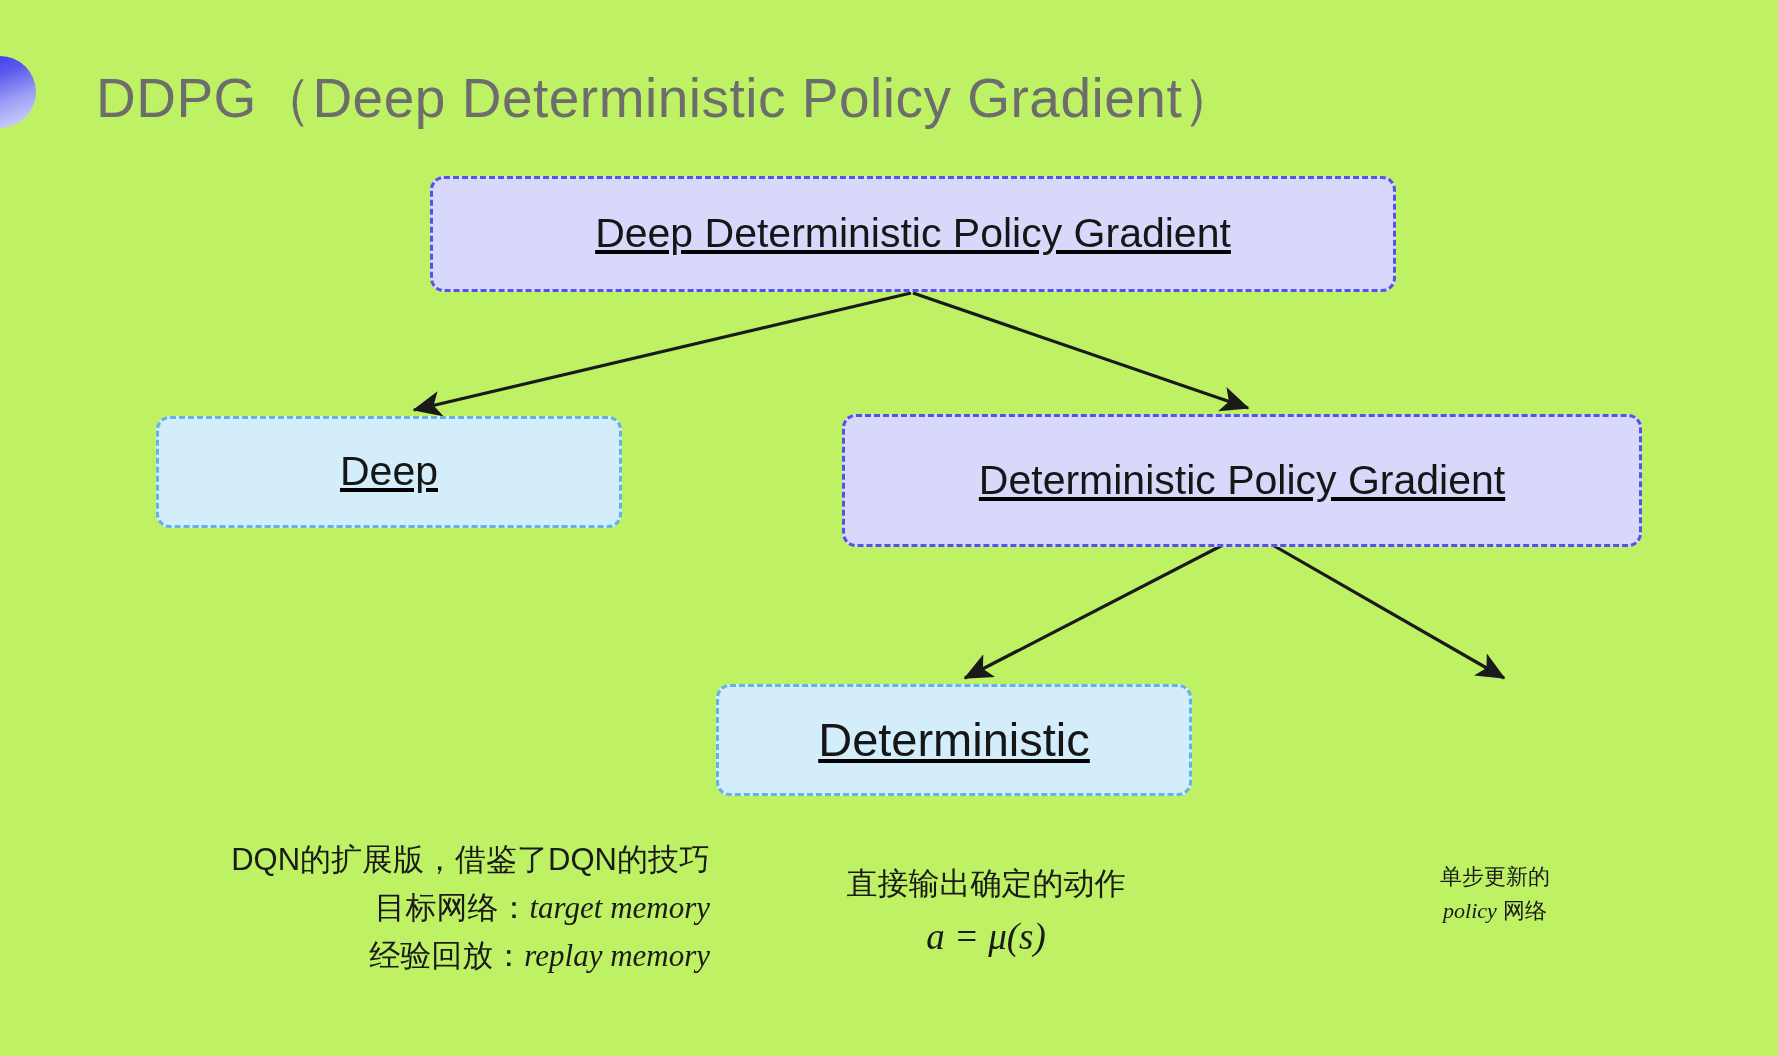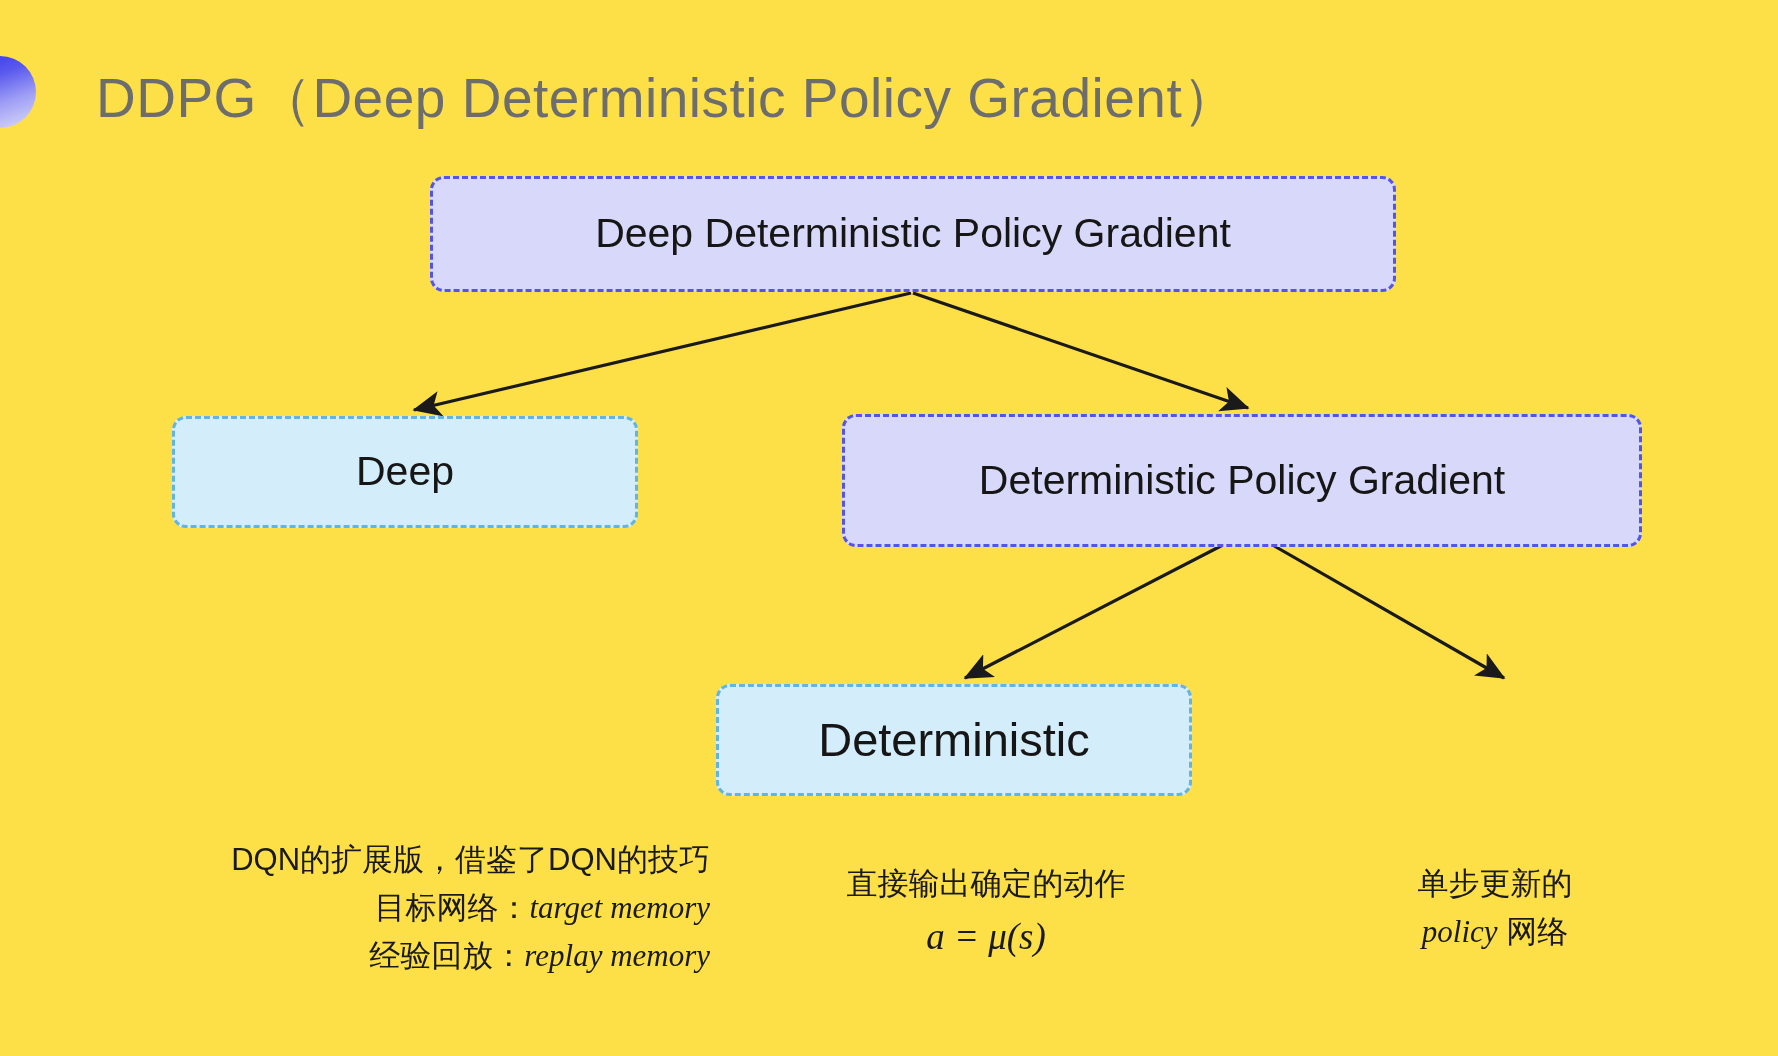--- a/index.html
+++ b/index.html
@@ -10,21 +10,21 @@
   }
   body {
     font-family: "Liberation Sans", "DejaVu Sans", sans-serif;
     -webkit-font-smoothing: antialiased;
   }
 
   #slide {
     position: relative;
     width: 1778px;
     height: 1056px;
-    background: #fde047;
+    background: #bef264;
     overflow: hidden;
   }
 
   
   #title-bullet {
     position: absolute;
     left: -36px;
     top: 56px;
     width: 72px;
     height: 72px;
@@ -55,20 +55,21 @@
   
   .node {
     position: absolute;
     box-sizing: border-box;
     display: flex;
     align-items: center;
     justify-content: center;
     border-radius: 14px;
     text-align: left;
     line-height: 1.1;
+    text-decoration: underline;
   }
   .node-label {
     display: block;
     padding: 0 14px;
     white-space: nowrap;
   }
 
   .node.purple {
     background: #d8d8fb;
     border: 3px dashed #5454e6;
@@ -77,21 +78,21 @@
     background: #d3edfa;
     border: 3px dashed #62b4e2;
   }
 
   #node-root {
     left: 430px; top: 176px; width: 966px; height: 116px;
   }
   #node-root .node-label { font-size: 41px; color: #161616; }
 
   #node-deep {
-    left: 172px; top: 416px; width: 466px; height: 112px;
+    left: 156px; top: 416px; width: 466px; height: 112px;
   }
   #node-deep .node-label { font-size: 41px; color: #161616; }
 
   #node-dpg {
     left: 842px; top: 414px; width: 800px; height: 133px;
   }
   #node-dpg .node-label { font-size: 41px; color: #161616; }
 
   #node-det {
     left: 716px; top: 684px; width: 476px; height: 112px;
@@ -130,21 +131,21 @@
   }
   #caption-det .formula {
     display: block;
     font-family: "Liberation Serif", "DejaVu Serif", serif;
     font-style: italic;
     font-size: 37px;
     white-space: nowrap;
   }
   #caption-pg {
     left: 1270px; top: 860px; width: 450px;
-    font-size: 31px;
+    font-size: 22px;
   }
 </style>
 </head>
 <body>
 
 <div id="slide">
 
   <div id="title-bullet"></div>
   <div id="page-title">DDPG（Deep Deterministic Policy Gradient）</div>
 

